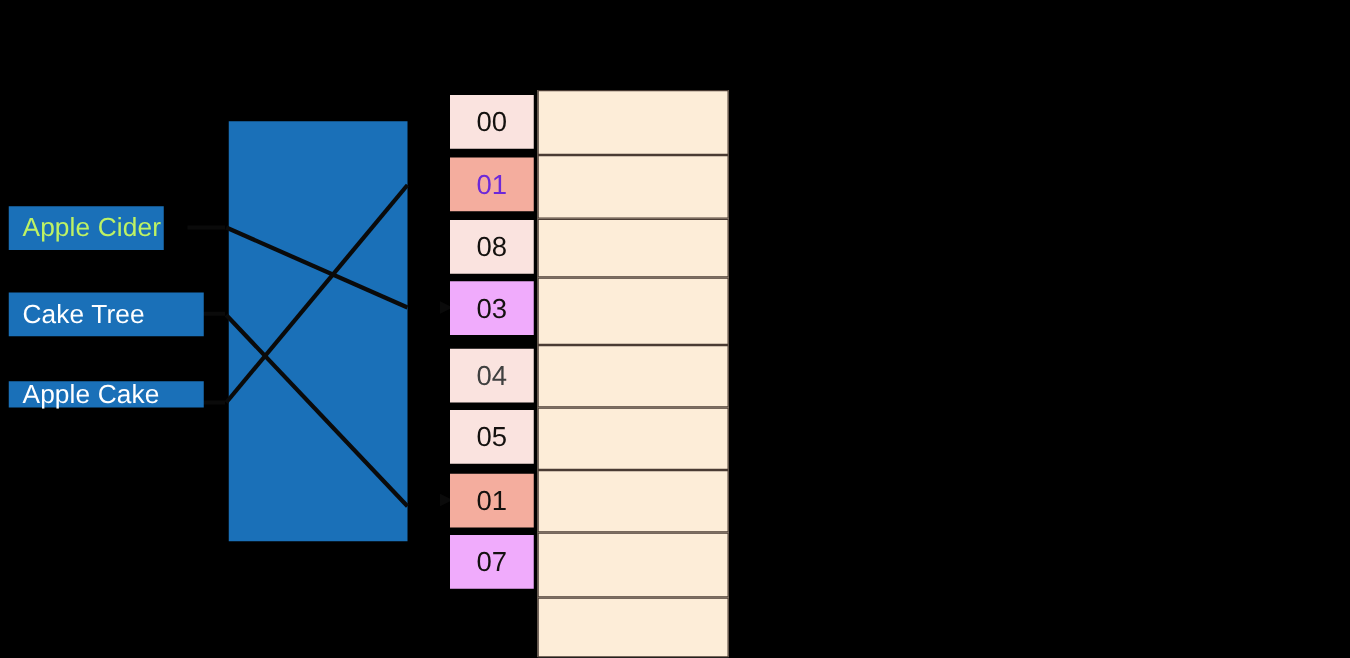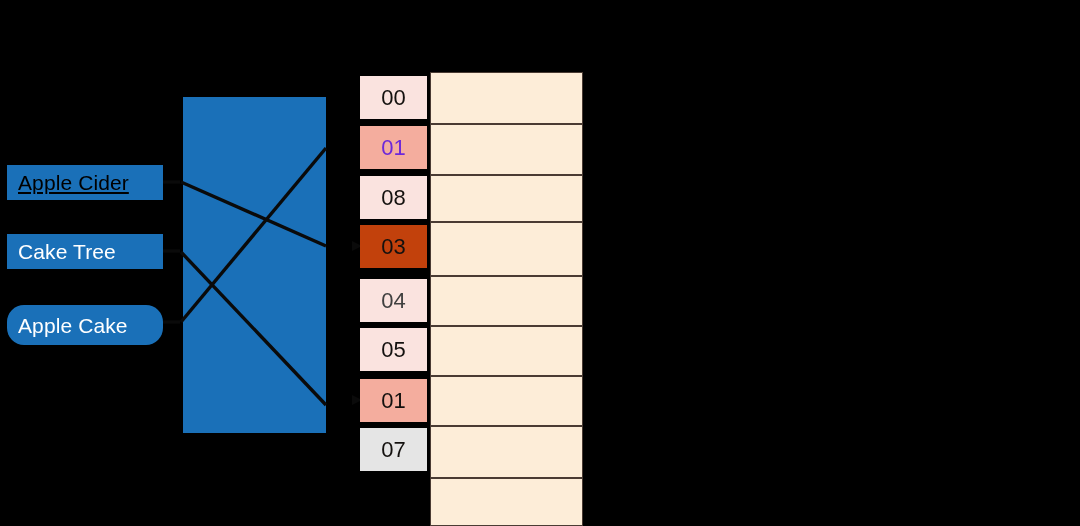--- a/index.html
+++ b/index.html
@@ -81,33 +81,33 @@
         <line x1="155" y1="251" x2="180" y2="251" stroke="#0A0A0A" stroke-width="3.2"></line>
         <line x1="152" y1="322" x2="180" y2="322" stroke="#0A0A0A" stroke-width="3.2"></line>
       </g>
     <g id="arrow-group">
         <path d="M 352 241 L 362 246 L 352 251 Z" fill="#0A0A0A"></path>
         <path d="M 352 395 L 362 400 L 352 405 Z" fill="#0A0A0A"></path>
       </g>
   </svg>
 
   <div id="keys-layer">
-      <div class="key-label" style="left: 7px; top: 165px; width: 156px; height: 35px; background: rgb(26, 112, 184); color: #000000; text-decoration: underline;">Apple Cider</div>
+      <div class="key-label" style="left: 7px; top: 165px; width: 124px; height: 35px; background: rgb(26, 112, 184); color: #bef264;">Apple Cider</div>
       <div class="key-label" style="left: 7px; top: 234px; width: 156px; height: 35px; background: rgb(26, 112, 184); color: rgb(255, 255, 255);">Cake Tree</div>
-      <div class="key-label" style="left: 7px; top: 305px; width: 156px; height: 40px; background: rgb(26, 112, 184); color: rgb(255, 255, 255); border-radius: 17px;">Apple Cake</div>
+      <div class="key-label" style="left: 7px; top: 305px; width: 156px; height: 21px; background: rgb(26, 112, 184); color: rgb(255, 255, 255);">Apple Cake</div>
     </div>
   <div id="index-layer">
       <div class="index-cell" style="left: 360px; top: 76px; width: 67px; height: 43px; background: rgb(250, 227, 223); color: rgb(20, 17, 15);">00</div>
       <div class="index-cell" style="left: 360px; top: 126px; width: 67px; height: 43px; background: rgb(244, 173, 158); color: #6d28d9;">01</div>
       <div class="index-cell" style="left: 360px; top: 176px; width: 67px; height: 43px; background: rgb(250, 227, 223); color: rgb(20, 17, 15);">08</div>
-      <div class="index-cell" style="left: 360px; top: 225px; width: 67px; height: 43px; background: #c2410c; color: rgb(20, 17, 15);">03</div>
+      <div class="index-cell" style="left: 360px; top: 225px; width: 67px; height: 43px; background: #f0abfc; color: rgb(20, 17, 15);">03</div>
       <div class="index-cell" style="left: 360px; top: 279px; width: 67px; height: 43px; background: rgb(250, 227, 223); color: #404040;">04</div>
       <div class="index-cell" style="left: 360px; top: 328px; width: 67px; height: 43px; background: rgb(250, 227, 223); color: rgb(20, 17, 15);">05</div>
       <div class="index-cell" style="left: 360px; top: 379px; width: 67px; height: 43px; background: rgb(244, 173, 158); color: rgb(20, 17, 15);">01</div>
-      <div class="index-cell" style="left: 360px; top: 428px; width: 67px; height: 43px; background: #e5e5e5; color: rgb(20, 17, 15);">07</div>
+      <div class="index-cell" style="left: 360px; top: 428px; width: 67px; height: 43px; background: #f0abfc; color: rgb(20, 17, 15);">07</div>
     </div>
   <div id="bucket-layer">
       <div class="bucket-cell" style="left: 430px; top: 72px; width: 153px; height: 52px; background: rgb(253, 237, 216); border-color: rgb(74, 59, 51);"></div>
       <div class="bucket-cell" style="left: 430px; top: 124px; width: 153px; height: 51px; background: rgb(253, 237, 216); border-color: rgb(74, 59, 51);"></div>
       <div class="bucket-cell" style="left: 430px; top: 175px; width: 153px; height: 47px; background: rgb(253, 237, 216); border-color: rgb(74, 59, 51);"></div>
       <div class="bucket-cell" style="left: 430px; top: 222px; width: 153px; height: 54px; background: rgb(253, 237, 216); border-color: rgb(74, 59, 51);"></div>
       <div class="bucket-cell" style="left: 430px; top: 276px; width: 153px; height: 50px; background: rgb(253, 237, 216); border-color: rgb(74, 59, 51);"></div>
       <div class="bucket-cell" style="left: 430px; top: 326px; width: 153px; height: 50px; background: rgb(253, 237, 216); border-color: rgb(74, 59, 51);"></div>
       <div class="bucket-cell" style="left: 430px; top: 376px; width: 153px; height: 50px; background: rgb(253, 237, 216); border-color: rgb(74, 59, 51);"></div>
       <div class="bucket-cell" style="left: 430px; top: 426px; width: 153px; height: 52px; background: rgb(253, 237, 216); border-color: rgb(74, 59, 51);"></div>

